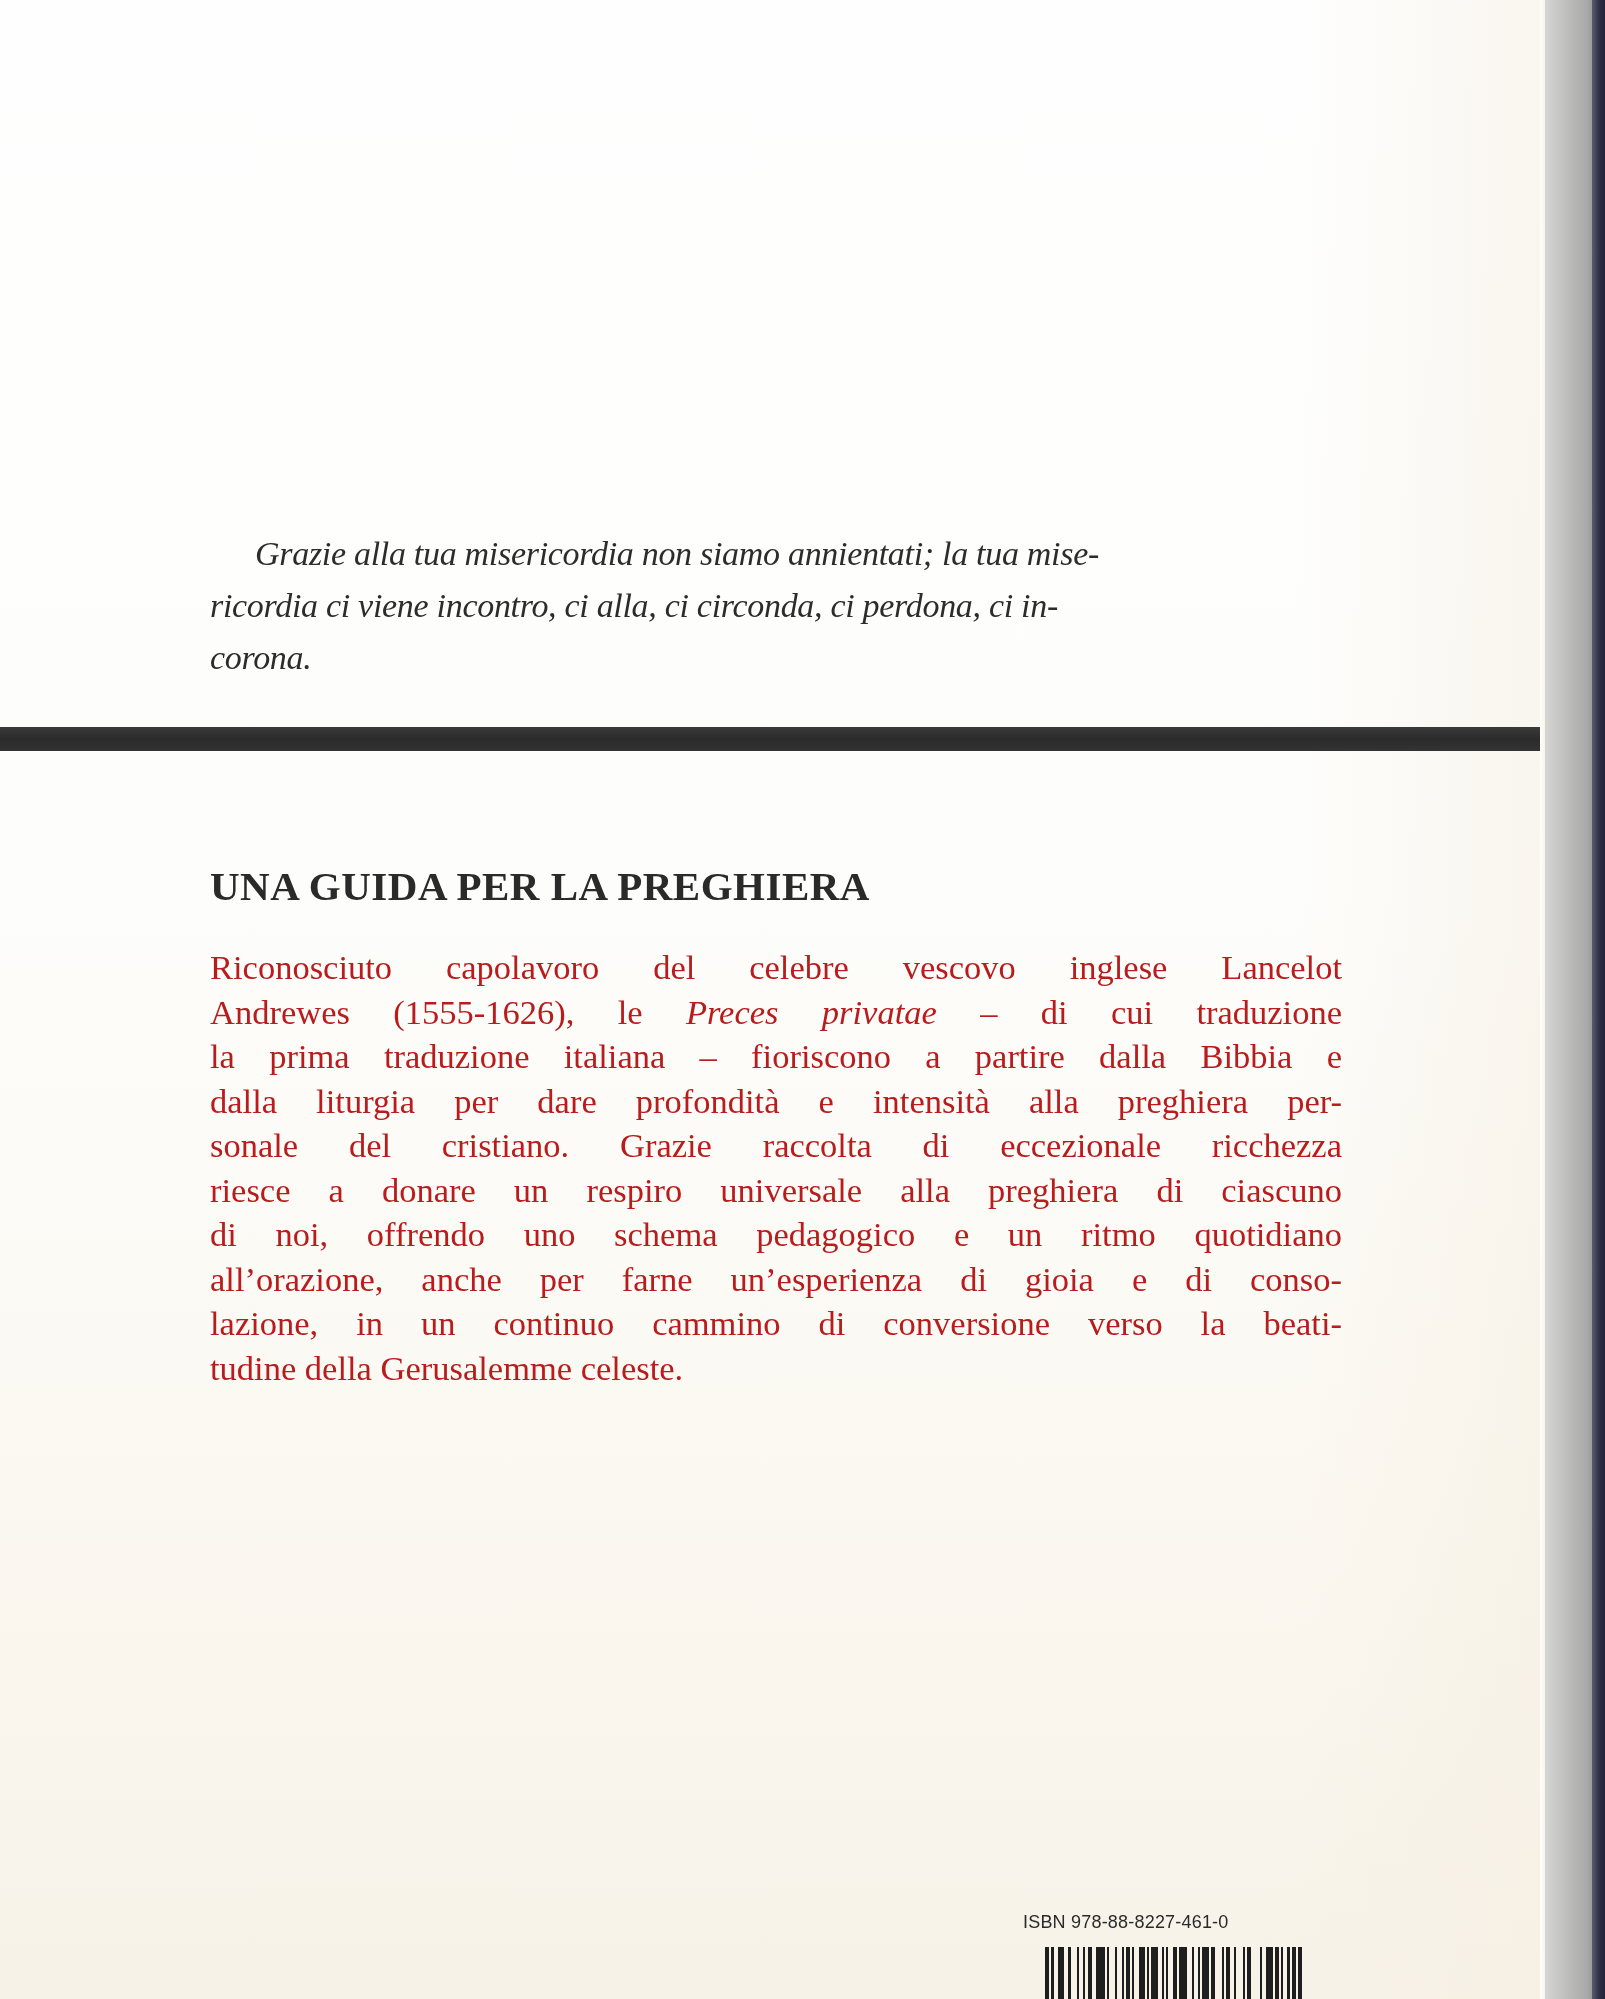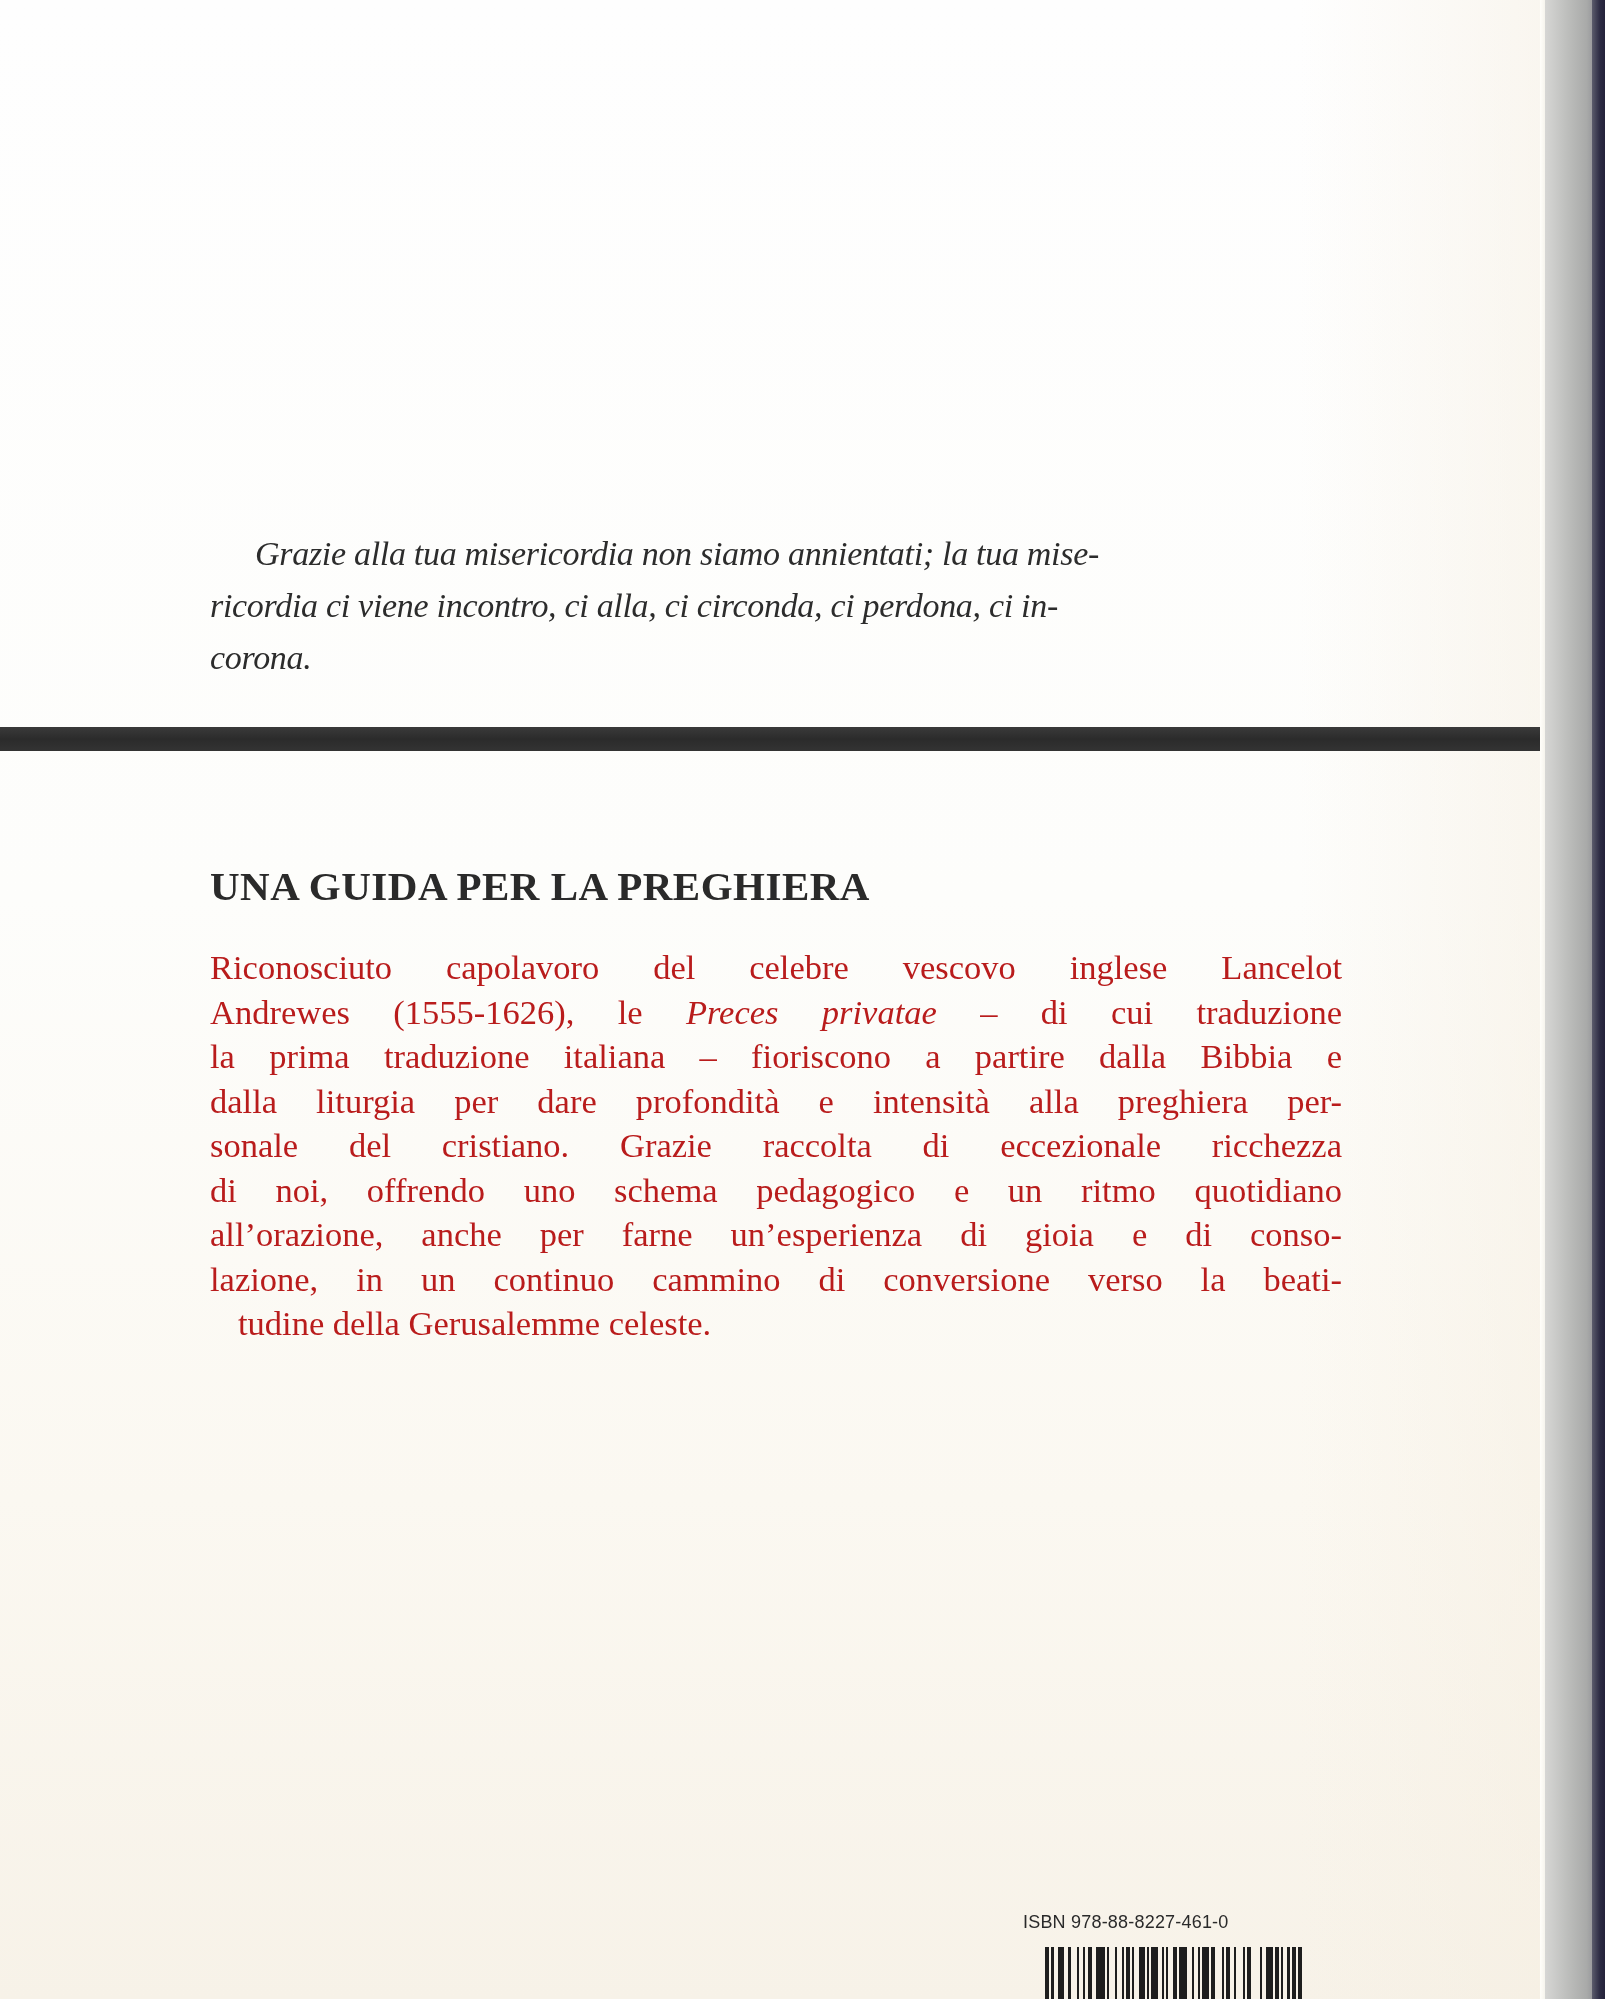--- a/index.html
+++ b/index.html
@@ -39,21 +39,21 @@
   .heading {
     position: absolute; left: 210px; top: 862px; margin: 0;
     font-size: 41px; font-weight: bold; letter-spacing: 0.5px; color: #2a2a2a;
     white-space: nowrap;
   }
   .body-text {
     position: absolute; left: 210px; top: 945px; width: 1132px;
     font-size: 34.5px; line-height: 44.5px; color: #b91c1c; margin: 0;
   }
   .body-text .line { display: block; text-align: justify; text-align-last: justify; white-space: nowrap; }
-  .body-text .line.last { text-align-last: left; margin-left: 28px; }
+  .body-text .line.last { text-align-last: left; }
   .body-text em { font-style: italic; }
   .isbn {
     position: absolute; left: 1023px; top: 1912px;
     font-family: Liberation Sans, sans-serif;
     font-size: 18px; color: #2a2a2a; letter-spacing: 0.2px; white-space: nowrap;
   }
   .barcode {
     position: absolute; left: 1045px; top: 1947px; height: 52px; width: 260px;
     display: flex; align-items: stretch;
   }
@@ -73,20 +73,21 @@
 <div class="band"></div>
 
 <h2 class="heading">UNA GUIDA PER LA PREGHIERA</h2>
 
 <p class="body-text">
   <span class="line"><span>Riconosciuto capolavoro del celebre vescovo inglese Lancelot</span></span>
   <span class="line"><span>Andrewes (1555-1626), le </span><em>Preces privatae</em><span> – di cui traduzione</span></span>
   <span class="line"><span>la prima traduzione italiana – fioriscono a partire dalla Bibbia e</span></span>
   <span class="line"><span>dalla liturgia per dare profondità e intensità alla preghiera per-</span></span>
   <span class="line"><span>sonale del cristiano. Grazie raccolta di eccezionale ricchezza</span></span>
+  <span class="line"><span>riesce a donare un respiro universale alla preghiera di ciascuno</span></span>
   <span class="line"><span>di noi, offrendo uno schema pedagogico e un ritmo quotidiano</span></span>
   <span class="line"><span>all’orazione, anche per farne un’esperienza di gioia e di conso-</span></span>
   <span class="line"><span>lazione, in un continuo cammino di conversione verso la beati-</span></span>
   <span class="line last"><span>tudine della Gerusalemme celeste.</span></span>
 </p>
 
 <div class="isbn">ISBN 978-88-8227-461-0</div>
 <div class="barcode" id="barcode">
     <span style="width: 4.26229px; background: rgb(30, 30, 30);"></span>
     <span style="width: 2.13115px; background: transparent;"></span>

